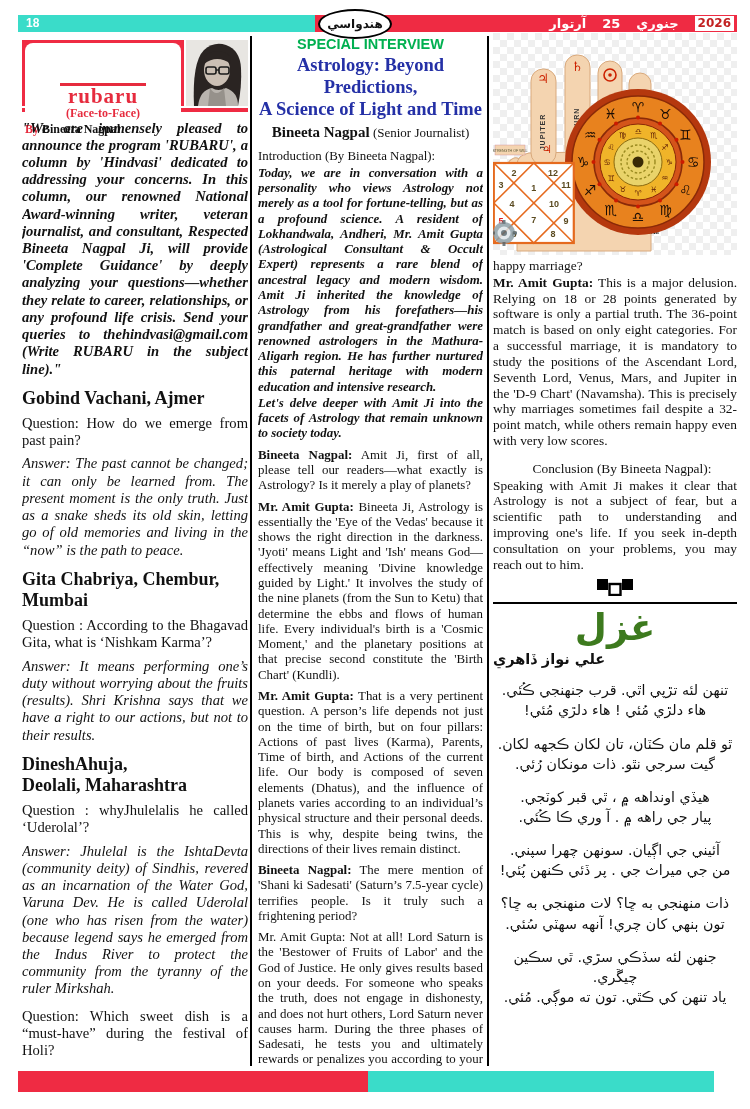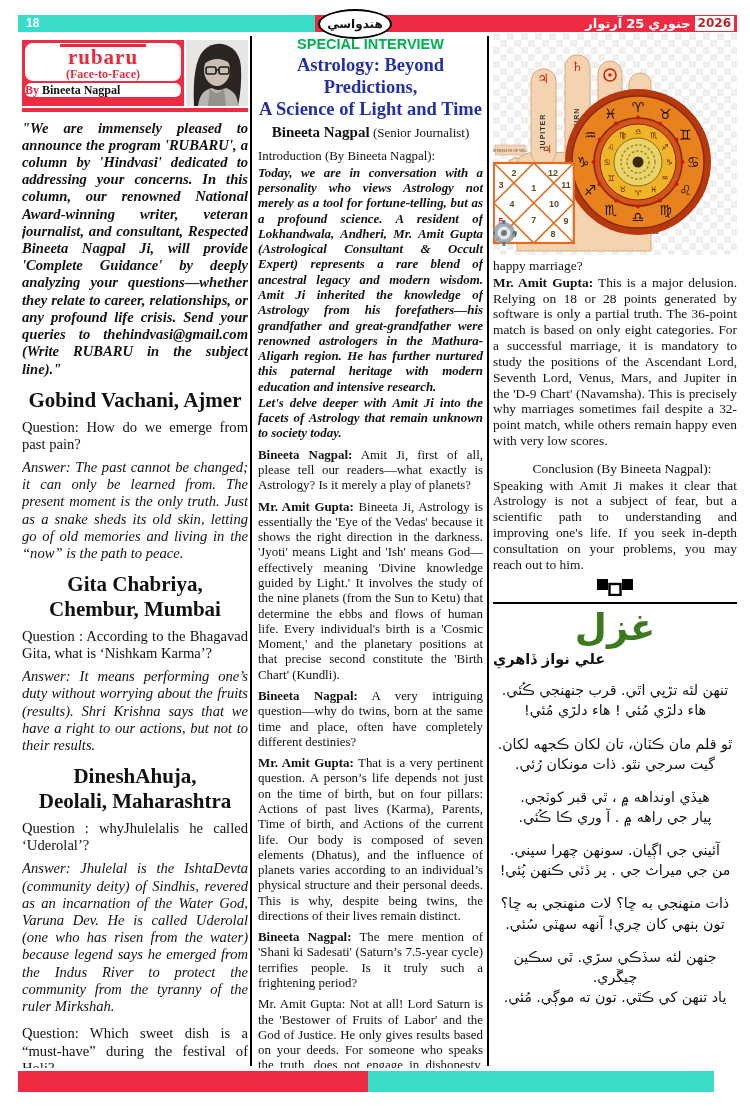--- a/index.html
+++ b/index.html
@@ -7,43 +7,43 @@
         font-family:"Liberation Serif",serif;color:#111;}
   
   .topbar{position:absolute;top:15px;left:18px;height:17px;display:flex;}
   .topbar .teal{background:#3adcc9;width:297px;height:17px;}
   .topbar .red{background:#ef2b43;width:422px;height:17px;}
   .pageno{position:absolute;top:15px;left:26px;color:#fff;font-weight:bold;
           font-size:12px;line-height:17px;font-family:"Liberation Sans",sans-serif;}
   .masthead{position:absolute;top:9px;left:318px;width:70px;height:26px;background:#fff;
             border:2px solid #000;border-radius:50%;display:flex;align-items:center;justify-content:center;
             font-family:"DejaVu Sans",sans-serif;font-weight:bold;font-size:12px;}
-  .dateline{position:absolute;top:15px;right:14px;height:17px;display:flex;align-items:center;gap:4px;
+  .dateline{position:absolute;top:15px;right:14px;height:17px;display:flex;align-items:center;gap:16px;
             color:#fff;font-weight:bold;font-size:13px;font-family:"DejaVu Sans",sans-serif;padding-right:2px;}
   .dateline .badge{background:#fff;color:#c22222;padding:0 3px;font-size:12px;line-height:15px;}
   
   .divider{position:absolute;top:36px;width:1.5px;height:1030px;background:#000;}
   .col{position:absolute;overflow:hidden;}
   .col1{left:22px;top:40px;width:226px;height:1028px;font-size:14.6px;line-height:1.18;}
   .col2{left:258px;top:36px;width:225px;height:1032px;font-size:12.9px;line-height:1.185;}
   .col3{left:493px;top:33px;width:244px;height:1035px;font-size:13.4px;line-height:1.18;}
   .jtext{text-align:justify;}
   p{margin:0 0 6px 0;}
   
   .rubaru-row{display:flex;gap:2px;margin-bottom:2px;}
   .rubaru-box{background:#ef2b43;width:162px;height:66px;padding:3px;box-sizing:border-box;}
   .rubaru-inner{background:#fff;border-radius:8px;text-align:center;padding:1px 0 0 0;}
   .rubaru-title{display:inline-block;border-top:3px solid #e62b3e;padding:0 8px;color:#e62b3e;
-                font-weight:bold;font-size:21px;line-height:1.0;letter-spacing:1px;}
+                font-weight:bold;font-size:21px;line-height:1.0;letter-spacing:1px;margin-top:39px;}
   .rubaru-sub{color:#e62b3e;font-weight:bold;font-size:12px;line-height:1.05;}
   .rubaru-by{background:#fff;border-radius:6px;margin-top:2px;text-align:left;
              font-size:12px;font-weight:bold;line-height:14px;}
   .rubaru-by .by{color:#e62b3e;}
   .redrule{height:3.5px;background:#ef2b43;margin:2px 0 8px 0;}
-  .qhead{text-align:center;font-weight:bold;font-size:21px;margin:10px 0 6px 0;}
+  .qhead{text-align:left;font-weight:bold;font-size:18px;margin:10px 0 6px 0;}
   .ans{font-style:italic;}
   .intro-quote{font-style:italic;font-weight:bold;}
   
   .kicker{color:#00b050;font-weight:bold;text-align:center;font-size:14.5px;
           font-family:"Liberation Sans",sans-serif;margin:0 0 2px 0;}
   .headline{color:#2430a6;font-weight:bold;text-align:center;font-size:18.5px;line-height:1.18;margin:0;}
   .byline{text-align:center;font-size:13px;margin:3px 0 8px 0;}
   .byline b{font-size:15px;}
   .italp{font-style:italic;font-weight:bold;}
   
@@ -139,21 +139,20 @@
       <b>Bineeta Nagpal</b>
       <span>(Senior Journalist)</span>
     </div>
 
     <p style="margin-bottom:1px;">Introduction (By Bineeta Nagpal):</p>
     <p class="jtext italp" style="margin-bottom:1px;">Today, we are in conversation with a personality who views Astrology not merely as a tool for fortune-telling, but as a profound science. A resident of Lokhandwala, Andheri, Mr. Amit Gupta (Astrological Consultant &amp; Occult Expert) represents a rare blend of ancestral legacy and modern wisdom. Amit Ji inherited the knowledge of Astrology from his forefathers—his grandfather and great-grandfather were renowned astrologers in the Mathura-Aligarh region. He has further nurtured this paternal heritage with modern education and intensive research.</p>
     <p class="jtext italp">Let's delve deeper with Amit Ji into the facets of Astrology that remain unknown to society today.</p>
 
     <p class="jtext"><b>Bineeta Nagpal:</b><span> Amit Ji, first of all, please tell our readers—what exactly is Astrology? Is it merely a play of planets?</span></p>
     <p class="jtext"><b>Mr. Amit Gupta:</b><span> Bineeta Ji, Astrology is essentially the 'Eye of the Vedas' because it shows the right direction in the darkness. 'Jyoti' means Light and 'Ish' means God—effectively meaning 'Divine knowledge guided by Light.' It involves the study of the nine planets (from the Sun to Ketu) that determine the ebbs and flows of human life. Every individual's birth is a 'Cosmic Moment,' and the planetary positions at that precise second constitute the 'Birth Chart' (Kundli).</span></p>
-    <p class="jtext"><b>Bineeta Nagpal:</b><span> A very intriguing question—why do twins, born at the same time and place, often have completely different destinies?</span></p>
     <p class="jtext"><b>Mr. Amit Gupta:</b><span> That is a very pertinent question. A person’s life depends not just on the time of birth, but on four pillars: Actions of past lives (Karma), Parents, Time of birth, and Actions of the current life. Our body is composed of seven elements (Dhatus), and the influence of planets varies according to an individual’s physical structure and their personal deeds. This is why, despite being twins, the directions of their lives remain distinct.</span></p>
     <p class="jtext"><b>Bineeta Nagpal:</b><span> The mere mention of 'Shani ki Sadesati' (Saturn’s 7.5-year cycle) terrifies people. Is it truly such a frightening period?</span></p>
     <p class="jtext"><b></b><span>Mr. Amit Gupta: Not at all! Lord Saturn is the 'Bestower of Fruits of Labor' and the God of Justice. He only gives results based on your deeds. For someone who speaks the truth, does not engage in dishonesty, and does not hurt others, Lord Saturn never causes harm. During the three phases of Sadesati, he tests you and ultimately rewards or penalizes you according to your Karma. It is not a time to fear, but a time for self-reflection and rectifying one's actions.</span></p>
 
   </div>
 
   <div class="col col3">
 
     <svg class="illus" viewBox="0 0 244 222">
       <defs>

